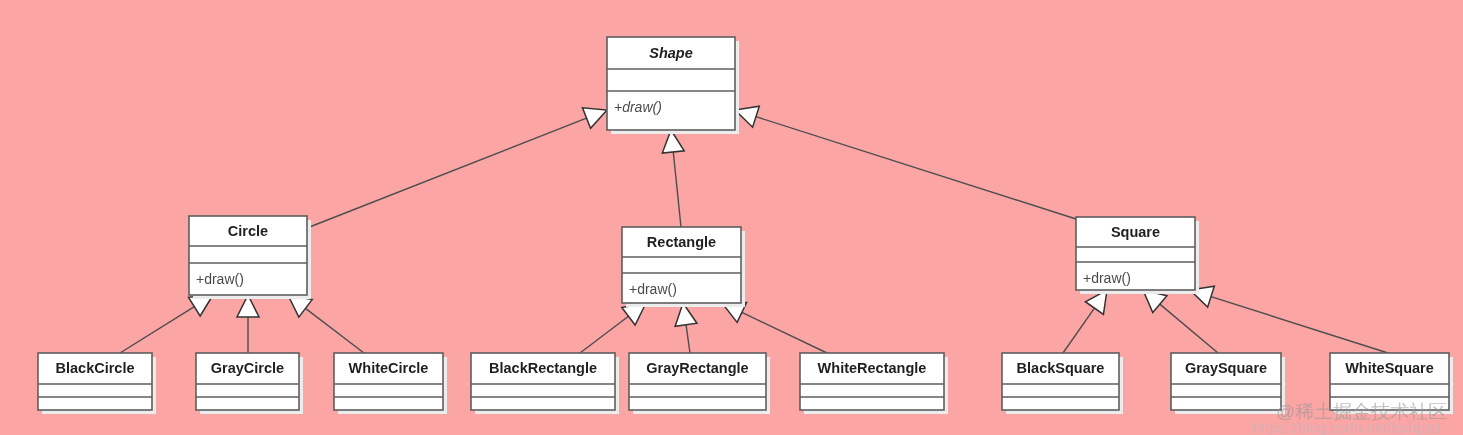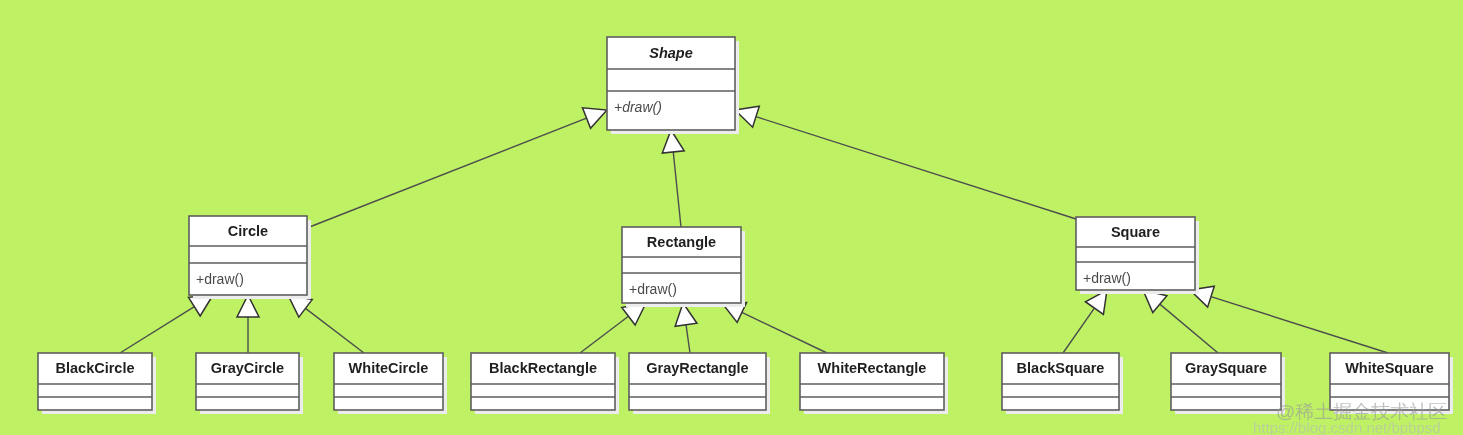--- a/index.html
+++ b/index.html
@@ -10,21 +10,21 @@
   body {
     font-family: "Liberation Sans", sans-serif;
     width: 1463px;
     height: 435px;
     overflow: hidden;
   }
   #diagram-root {
     position: relative;
     width: 1463px;
     height: 435px;
-    background: #bef264;
+    background: #fca5a5;
   }
   svg#uml-canvas {
     display: block;
     width: 1463px;
     height: 435px;
   }
   .cls-box-rect {
     fill: #ffffff;
     stroke: #5e5e5e;
     stroke-width: 1.6;

